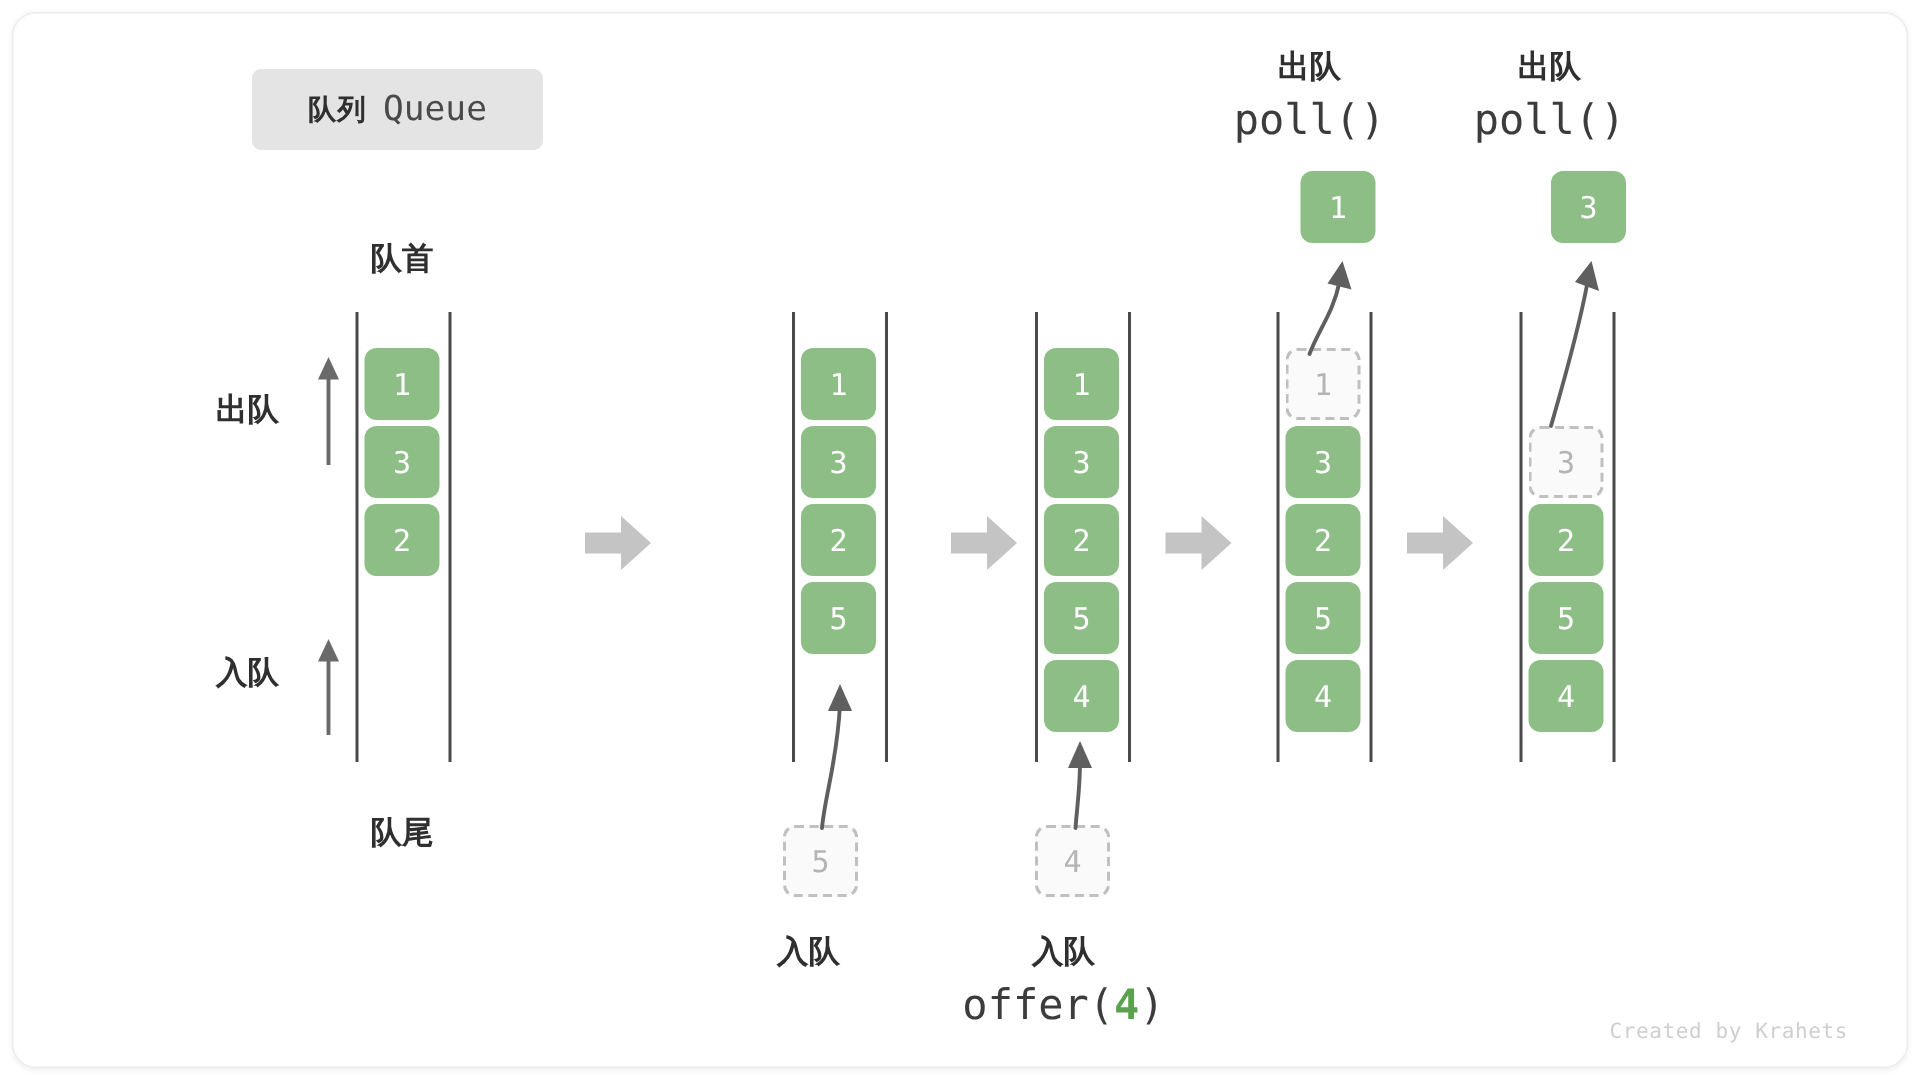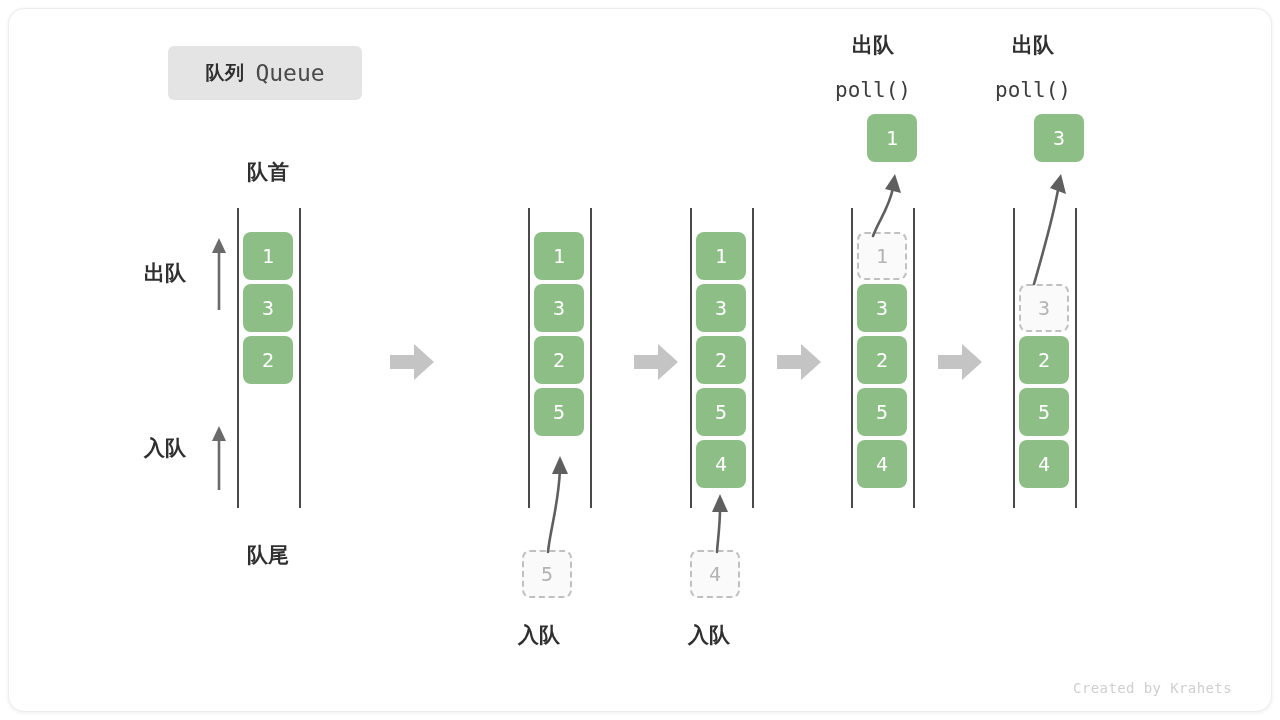--- a/index.html
+++ b/index.html
@@ -131,23 +131,22 @@
   }
   .op .op-cn {
     display: block;
     font-size: 21px;
     font-weight: bold;
     color: #2f2f2f;
   }
   .op .op-code {
     display: block;
     font-family: "DejaVu Sans Mono", "Liberation Mono", monospace;
-    font-size: 21px;
+    font-size: 28px;
     color: #3c3c3c;
-    margin-top: 16px;
   }
   .op .op-code .arg { color: #5ca14f; font-weight: bold; }
 
   
   .curve { position: absolute; overflow: visible; }
 
   
   .credit {
     position: absolute;
     right: 48px;
@@ -266,20 +265,21 @@
     <path d="M26 124 C 34 96, 44 62, 50 30" stroke="#5f5f5f" stroke-width="2.6" fill="none" stroke-linecap="round"></path>
     <path d="M53 14 L58 34 L42 28 Z" fill="#5f5f5f"></path>
   </svg>
 
   <div id="ops-layer">
       <div class="op" style="left: 449px; top: 620px; width: 180px;">
         <span class="op-cn">入队</span>
       </div>
       <div class="op" style="left: 619px; top: 620px; width: 180px;">
         <span class="op-cn">入队</span>
+        <span class="op-code"><span>offer(</span><span class="arg">4</span><span>)</span></span>
       </div>
       <div class="op" style="left: 783px; top: 30px; width: 180px;">
         <span class="op-cn">出队</span>
         <span class="op-code"><span>poll(</span><span class="arg"></span><span>)</span></span>
       </div>
       <div class="op" style="left: 943px; top: 30px; width: 180px;">
         <span class="op-cn">出队</span>
         <span class="op-code"><span>poll(</span><span class="arg"></span><span>)</span></span>
       </div>
     </div>

